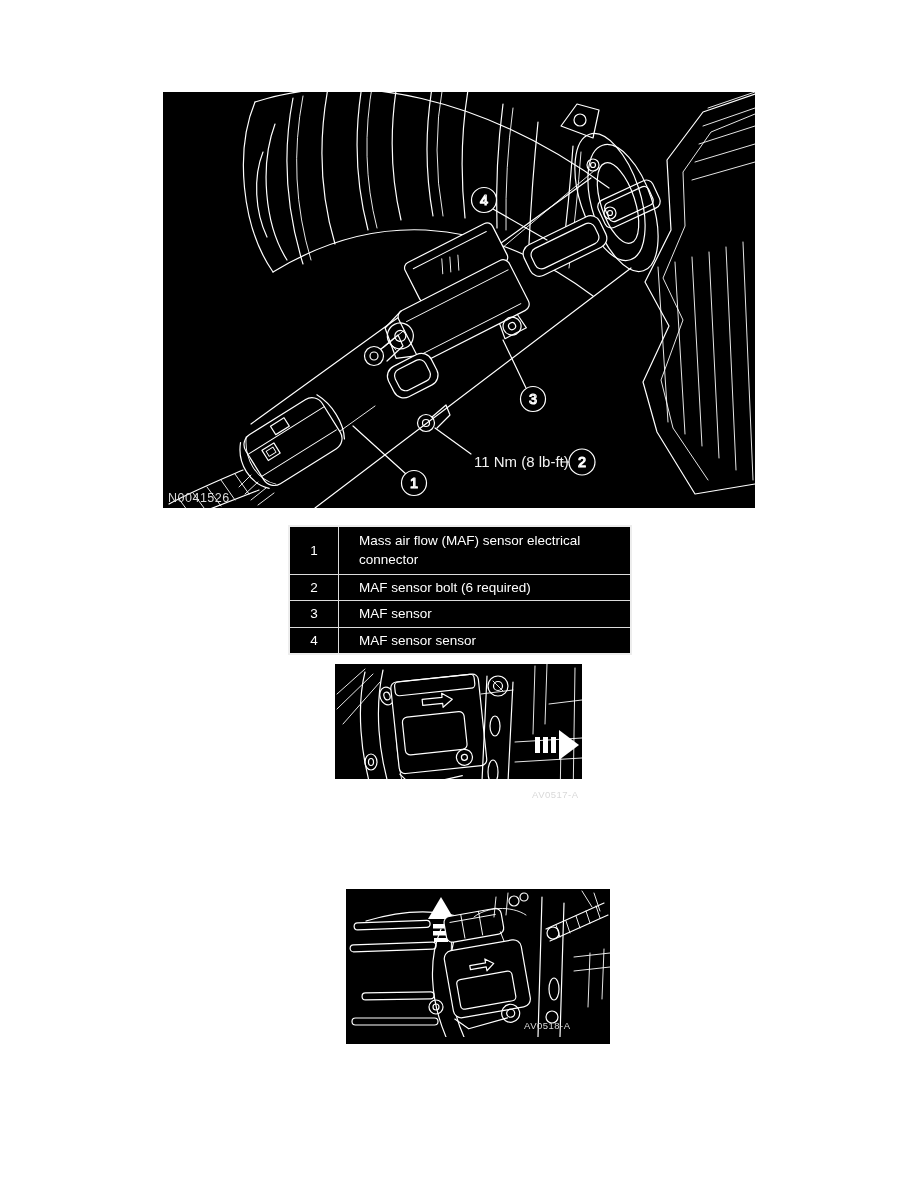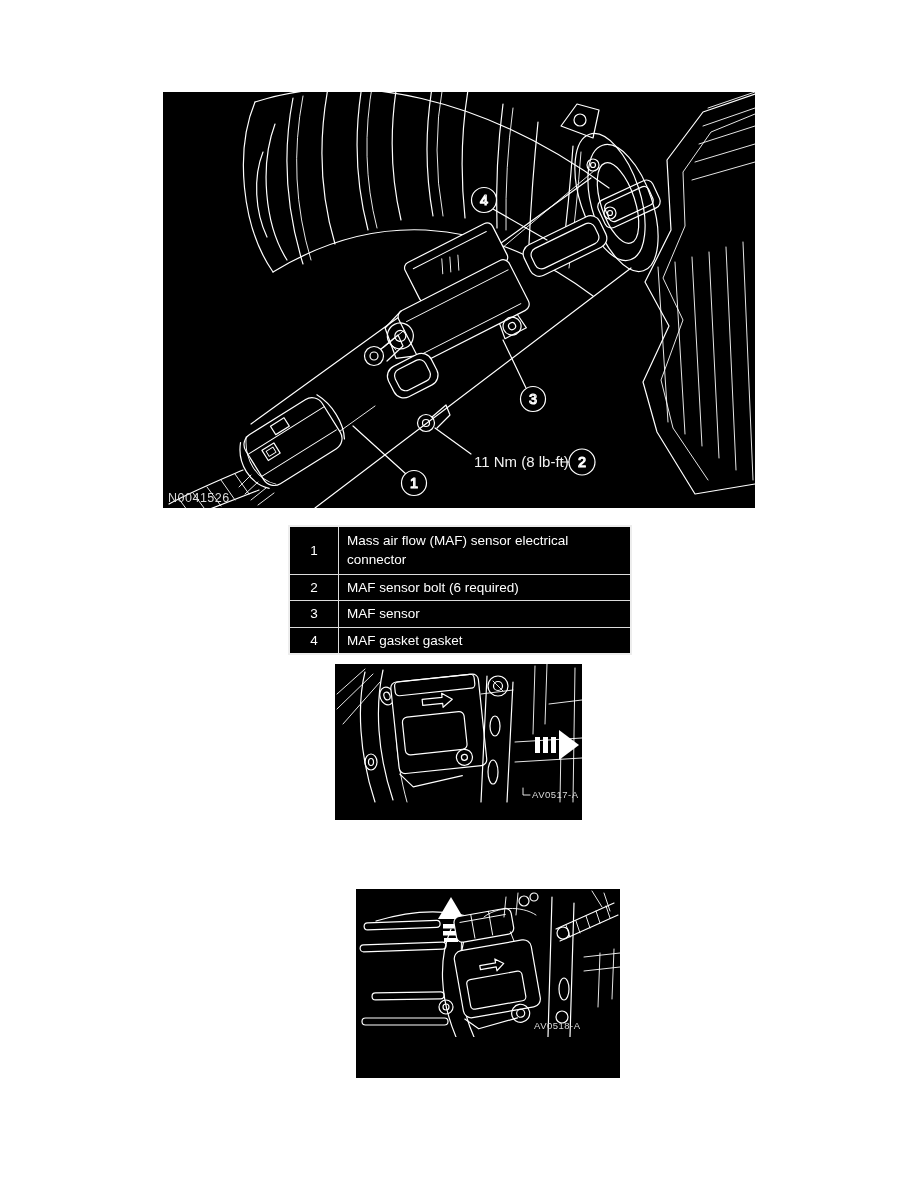--- a/index.html
+++ b/index.html
@@ -14,21 +14,21 @@
   svg .wfill{fill:#ffffff;stroke:none;}
   svg text{stroke:none;fill:#ffffff;font-family:"Liberation Sans",sans-serif;}
   svg .figid{fill:#d9d9d9;letter-spacing:0.5px;}
   svg .callout-num{font-size:14.5px;text-anchor:middle;}
   svg .torque{font-size:15px;fill:#f2f2f2;}
 
   
   #legend{position:absolute;left:288px;top:525px;width:344px;background:#000;
           border-collapse:collapse;color:#fff;font-size:13.5px;line-height:1.42;
           border:2px solid #ededed;}
-  #legend td{border:1px solid #dcdcdc;padding:3px 8px;vertical-align:middle;}
+  #legend td{border:1px solid #dcdcdc;padding:3px 20px;vertical-align:middle;}
   #legend td.num{width:44px;text-align:center;padding:3px 2px;}
   #legend tr.tall td{padding-top:4px;padding-bottom:5px;}
 </style>
 </head>
 <body>
 
 <div id="page">
 
   <div class="figure" style="left:163px;top:92px;width:592px;height:416px;">
     <svg width="592" height="416" viewBox="0 0 592 416">
@@ -187,26 +187,26 @@
       <tr>
         <td class="num">2</td>
         <td class="desc">MAF sensor bolt (6 required)</td>
       </tr>
       <tr>
         <td class="num">3</td>
         <td class="desc">MAF sensor</td>
       </tr>
       <tr>
         <td class="num">4</td>
-        <td class="desc">MAF gasket gasket</td>
+        <td class="desc">MAF sensor sensor</td>
       </tr>
     </tbody>
   </table>
 
-  <div class="figure" style="left:335px;top:664px;width:247px;height:156px;">
+  <div class="figure" style="left:335px;top:664px;width:247px;height:115px;">
     <svg width="247" height="141" viewBox="0 0 247 141">
       <g class="la">
         <g>
           <path class="thin" d="M 2 30 L 30 5 M 2 45 L 38 10 M 8 60 L 45 18"></path>
           <path d="M 30 8 C 22 40 24 90 40 138"></path>
           <path d="M 48 6 C 40 42 42 88 58 136"></path>
           <path class="thin" d="M 64 20 C 58 50 60 95 72 138"></path>
           <ellipse cx="52" cy="32" rx="7" ry="9" transform="rotate(-20 52 32)"></ellipse>
           <ellipse cx="52" cy="32" rx="3" ry="4" transform="rotate(-20 52 32)"></ellipse>
           <ellipse cx="36" cy="98" rx="6" ry="8"></ellipse>
@@ -238,21 +238,21 @@
           <rect class="wfill" x="208" y="73" width="5" height="16"></rect>
           <rect class="wfill" x="216" y="73" width="5" height="16"></rect>
           <path class="wfill" d="M 224 66 L 224 96 L 244 81 Z"></path>
         </g>
         <path class="thin" d="M 188 124 L 188 131 L 195 131"></path>
       </g>
       <text class="figid" x="197" y="134" font-size="9.5">AV0517-A</text>
     </svg>
   </div>
 
-  <div class="figure" style="left:356px;top:889px;width:264px;height:189px;">
+  <div class="figure" style="left:346px;top:889px;width:264px;height:155px;">
     <svg width="264" height="148" viewBox="0 0 264 148">
       <g class="la">
         <g>
           <path class="wfill" d="M 82 30 L 108 30 L 95 8 Z"></path>
           <rect class="wfill" x="87" y="35" width="16" height="4.5"></rect>
           <rect class="wfill" x="87" y="42" width="16" height="4.5"></rect>
           <rect class="wfill" x="88" y="49" width="14" height="4"></rect>
         </g>
         <g>
           <rect x="8" y="34" width="76" height="7" rx="3.5" transform="rotate(-2 8 34)"></rect>

